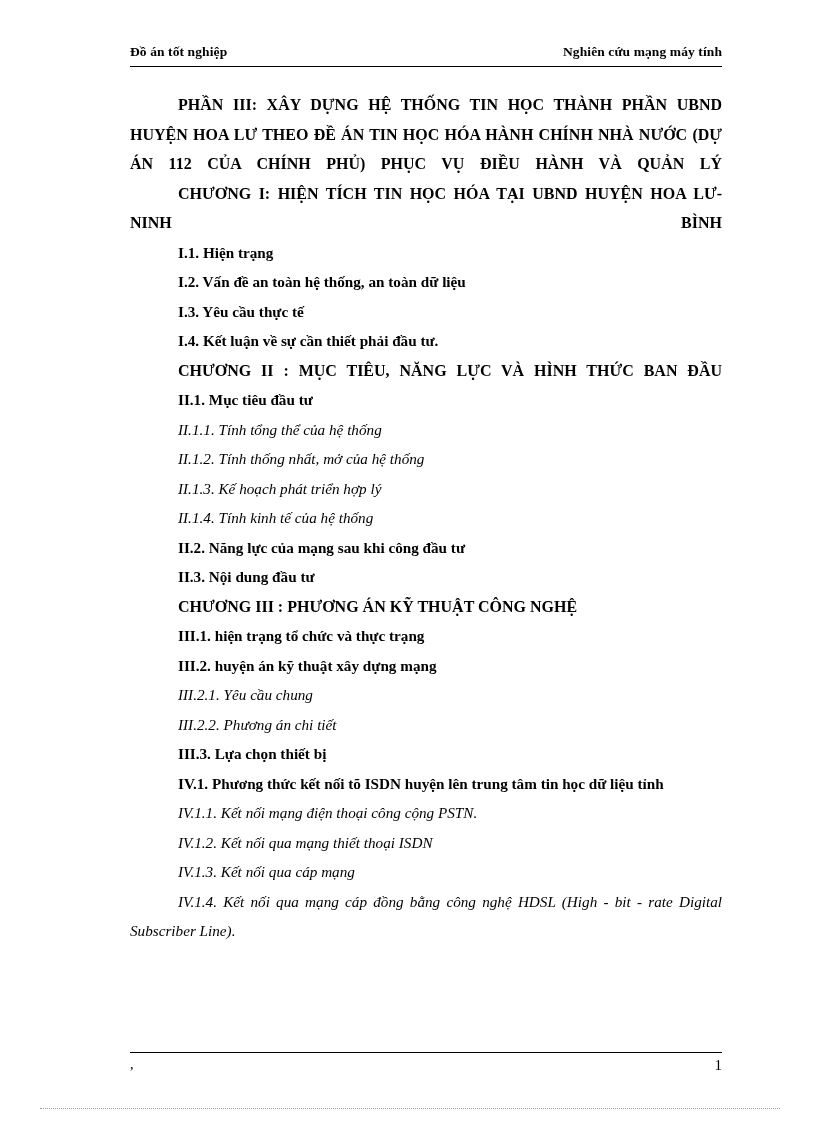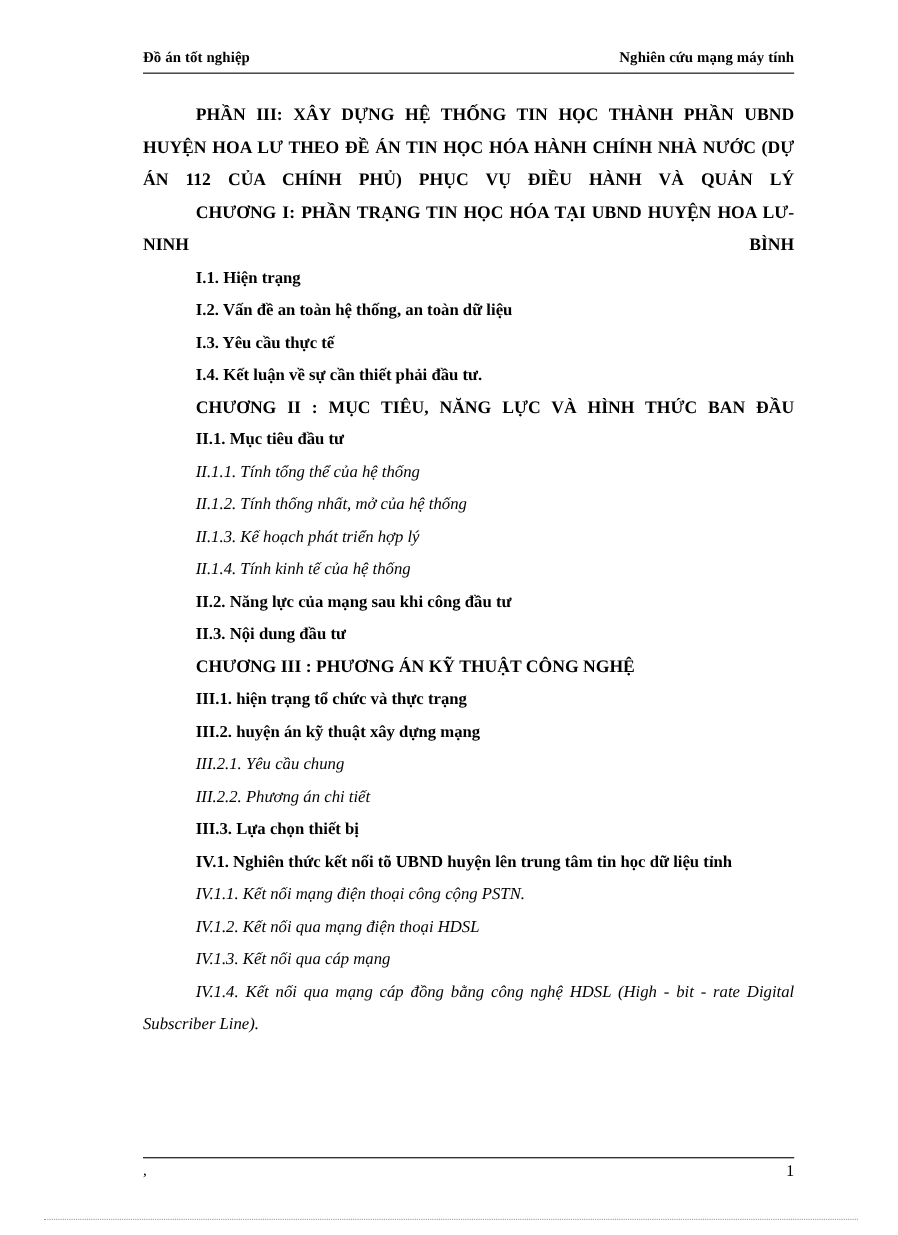--- a/index.html
+++ b/index.html
@@ -107,21 +107,21 @@
   <div class="header">
     <span>Đồ án tốt nghiệp</span>
     <span>Nghiên cứu mạng máy tính</span>
   </div>
   <div class="header-rule"></div>
 
   <div class="content">
 
     <p class="indent bold big just-spread">PHẦN III: XÂY DỰNG HỆ THỐNG TIN HỌC THÀNH PHẦN UBND HUYỆN HOA LƯ THEO ĐỀ ÁN TIN HỌC HÓA HÀNH CHÍNH NHÀ NƯỚC (DỰ ÁN 112 CỦA CHÍNH PHỦ) PHỤC VỤ ĐIỀU HÀNH VÀ QUẢN LÝ</p>
 
-    <p class="indent bold big just-spread">CHƯƠNG I: PHẦN TRẠNG TIN HỌC HÓA TẠI UBND HUYỆN HOA LƯ- NINH BÌNH</p>
+    <p class="indent bold big just-spread">CHƯƠNG I: HIỆN TÍCH TIN HỌC HÓA TẠI UBND HUYỆN HOA LƯ- NINH BÌNH</p>
 
     <p class="indent bold">I.1. Hiện trạng</p>
     <p class="indent bold">I.2. Vấn đề an toàn hệ thống, an toàn dữ liệu</p>
     <p class="indent bold">I.3. Yêu cầu thực tế</p>
     <p class="indent bold">I.4. Kết luận về sự cần thiết phải đầu tư.</p>
 
     <p class="indent bold big just-spread">CHƯƠNG II : MỤC TIÊU, NĂNG LỰC VÀ HÌNH THỨC BAN ĐẦU</p>
 
     <p class="indent bold">II.1. Mục tiêu đầu tư</p>
     <p class="indent italic">II.1.1. Tính tổng thể của hệ thống</p>
@@ -133,23 +133,23 @@
 
     <p class="indent bold big">CHƯƠNG III : PHƯƠNG ÁN KỸ THUẬT CÔNG NGHỆ</p>
 
     <p class="indent bold">III.1. hiện trạng tổ chức và thực trạng</p>
     <p class="indent bold">III.2. huyện án kỹ thuật xây dựng mạng</p>
     <p class="indent italic">III.2.1. Yêu cầu chung</p>
     <p class="indent italic">III.2.2. Phương án chi tiết</p>
     <p class="indent bold">III.3. Lựa chọn thiết bị</p>
 
 
-    <p class="indent bold">IV.1. Nghiên thức kết nối tõ UBND huyện lên trung tâm tin học dữ liệu tỉnh</p>
+    <p class="indent bold">IV.1. Phương thức kết nối tõ ISDN huyện lên trung tâm tin học dữ liệu tỉnh</p>
     <p class="indent italic">IV.1.1. Kết nối mạng điện thoại công cộng PSTN.</p>
-    <p class="indent italic">IV.1.2. Kết nối qua mạng điện thoại HDSL</p>
+    <p class="indent italic">IV.1.2. Kết nối qua mạng thiết thoại ISDN</p>
     <p class="indent italic">IV.1.3. Kết nối qua cáp mạng</p>
     <p class="indent italic">IV.1.4. Kết nối qua mạng cáp đồng bằng công nghệ HDSL (High - bit - rate Digital Subscriber Line).</p>
 
   </div>
 
   <div class="footer-rule"></div>
   <div class="footer">
     <span>,</span>
     <span class="page-num">1</span>
   </div>

